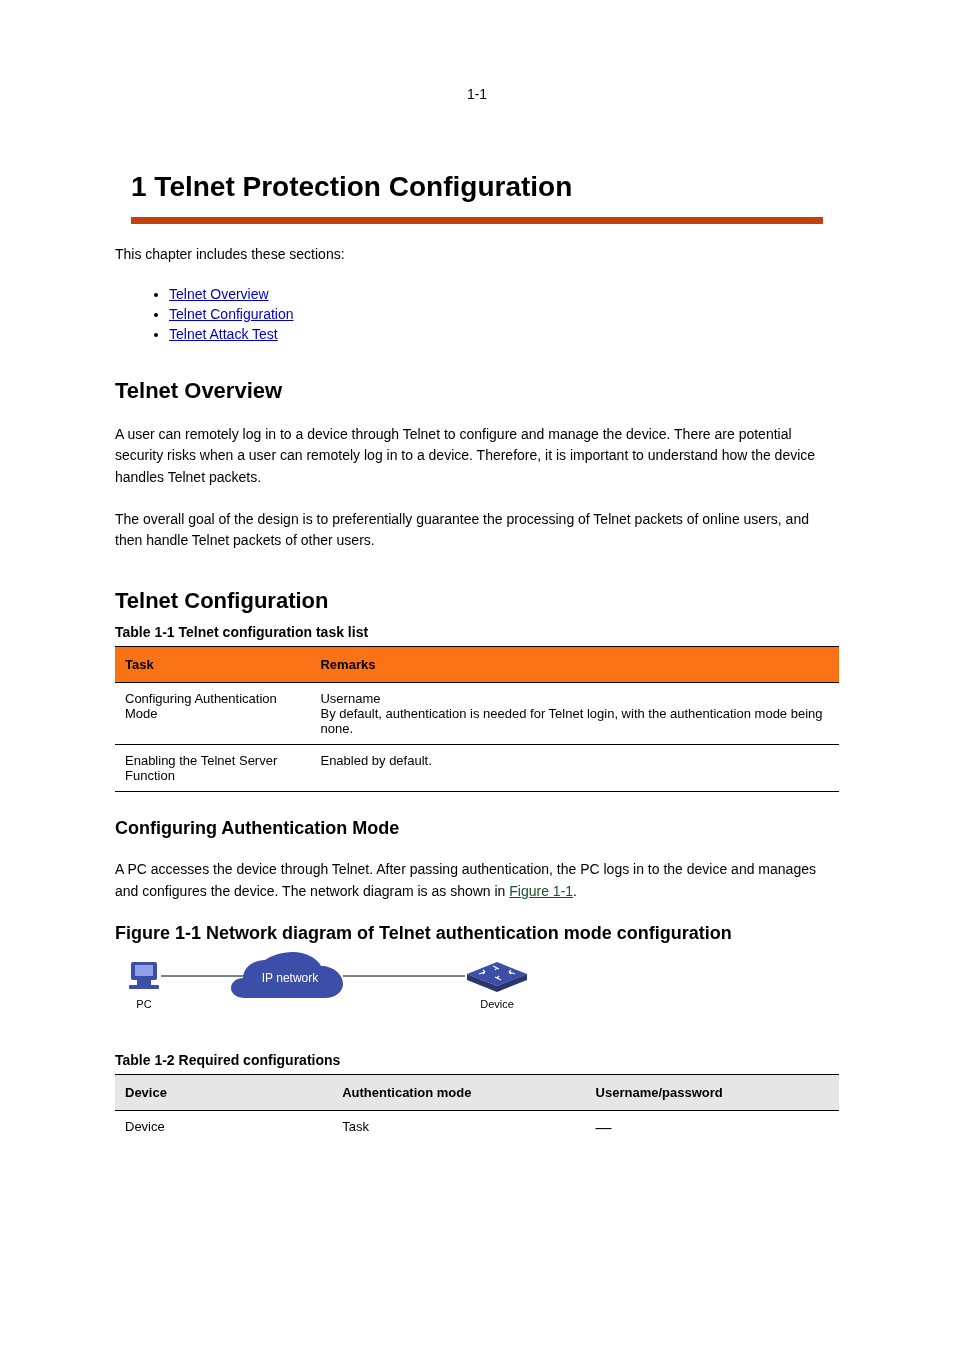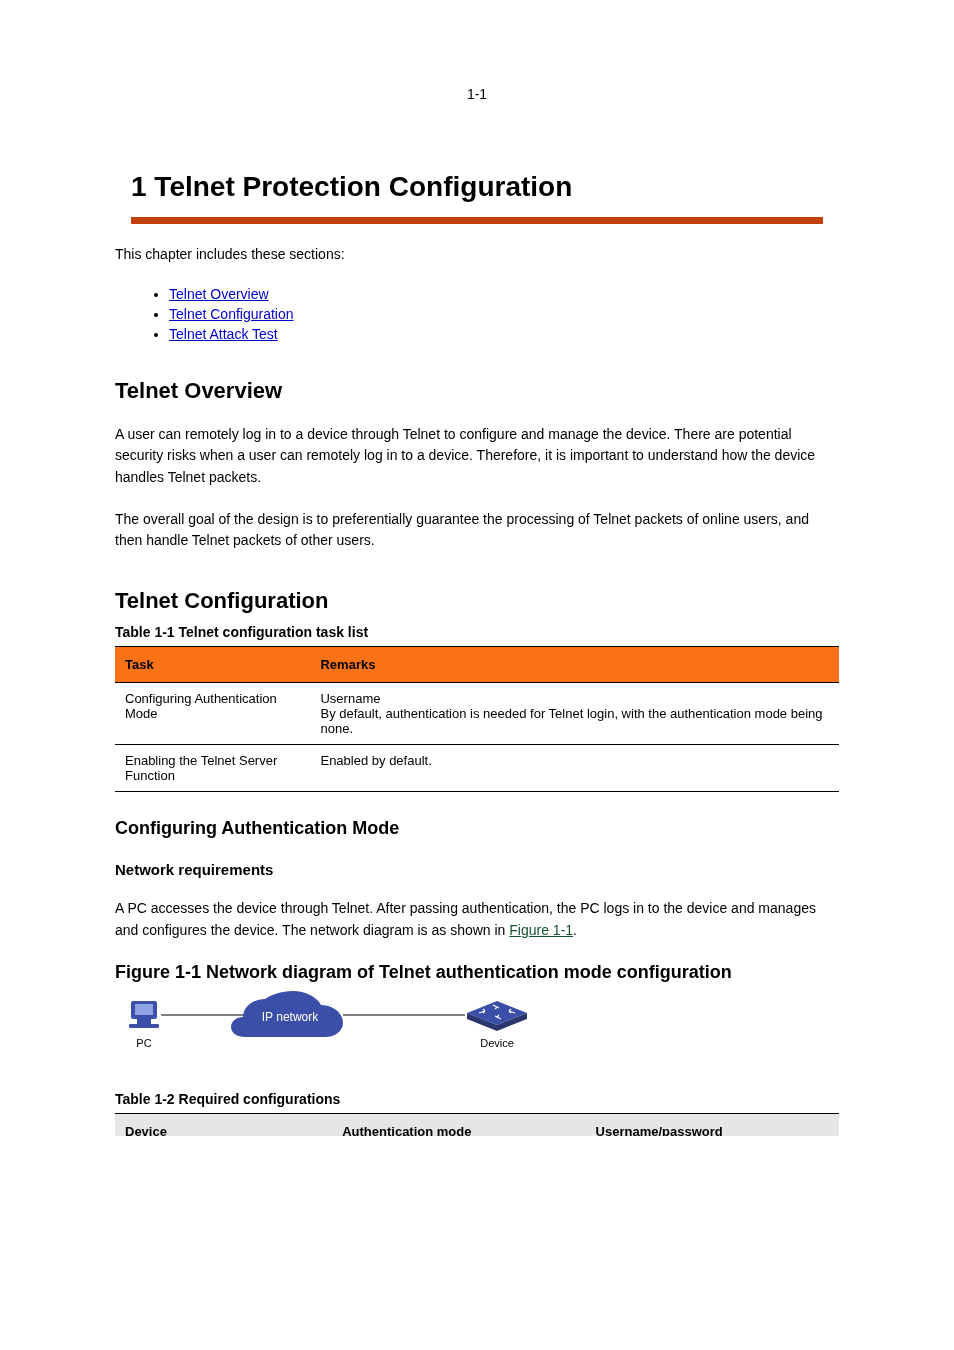--- a/index.html
+++ b/index.html
@@ -169,21 +169,20 @@
       </tr>
       <tr>
         <td>Enabling the Telnet Server Function</td>
         <td>Enabled by default.</td>
       </tr>
     </tbody>
   </table>
 
   <h3 class="subsection">Configuring Authentication Mode</h3>
 
-  <h4 class="req-heading">Network requirements</h4>
 
   <p class="body">
     <span>A PC accesses the device through Telnet. After passing authentication, the PC logs in to the device and manages and configures the device. The network diagram is as shown in </span>
     <span class="link-inline">Figure 1-1</span><span>.</span>
   </p>
 
   <div class="fig-caption">Figure 1-1 Network diagram of Telnet authentication mode configuration</div>
 
   <div class="figure">
     <svg viewBox="0 0 440 90" width="440" height="90">

